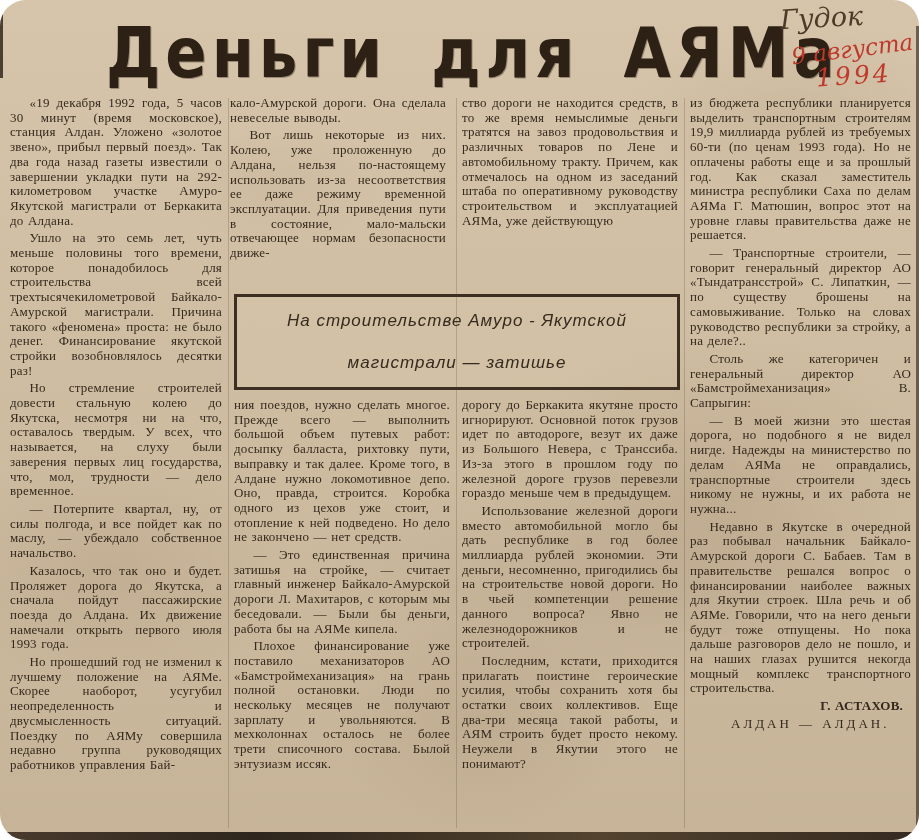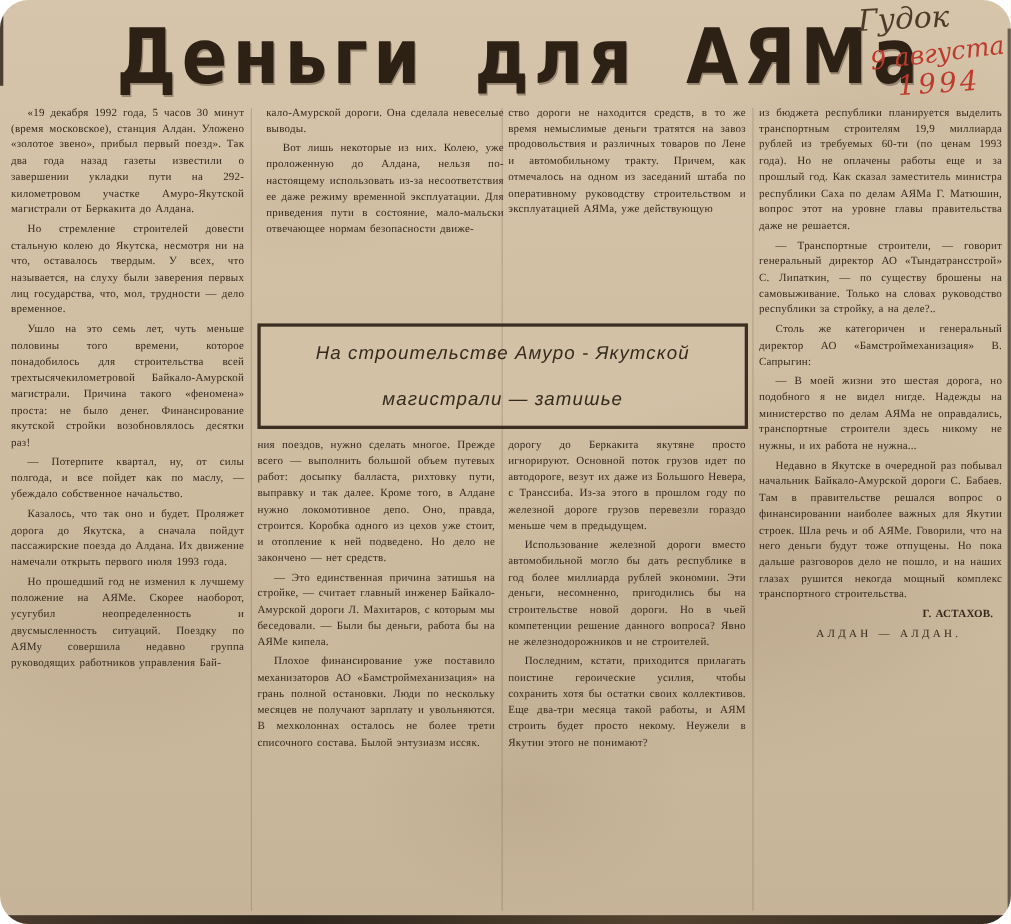--- a/index.html
+++ b/index.html
@@ -38,26 +38,26 @@
   .hand-date1{
     left:791px;top:36px;font-family:"DejaVu Serif", serif;
     font-size:23px;color:#bf3a2c;transform:rotate(-7deg);
   }
   .hand-date2{
     left:816px;top:61px;font-family:"DejaVu Serif", serif;
     font-size:25px;color:#bf3a2c;letter-spacing:3px;transform:rotate(-4deg);
   }
   .col{
     position:absolute;text-align:justify;overflow:hidden;
-    font-size:10px;line-height:14.7px;letter-spacing:0.2px;word-spacing:1px;
+    font-size:13px;line-height:14.7px;letter-spacing:0.2px;word-spacing:1px;
   }
   .col p{margin:0 0 3px 0;text-indent:1.5em;}
   .col.cont p:first-child{text-indent:0;}
   .col1{left:10px;top:96px;width:212px;height:734px;}
-  .col2top{left:242px;top:96px;width:216px;height:196px;}
+  .col2top{left:230px;top:96px;width:216px;height:196px;}
   .col3top{left:462px;top:96px;width:216px;height:196px;}
   .col2bot{left:234px;top:398px;width:216px;height:428px;}
   .col3bot{left:462px;top:398px;width:216px;height:428px;}
   .col4{left:690px;top:96px;width:221px;height:734px;}
   .subhead-box{
     position:absolute;left:234px;top:294px;width:440px;height:90px;
     border:3px solid #3c2f22;background:rgba(228,212,185,0.18);
     display:flex;flex-direction:column;justify-content:center;gap:22px;
     text-align:center;font-family:"Liberation Sans", sans-serif;
     font-style:italic;font-size:17px;color:#352a1e;letter-spacing:1px;
@@ -79,22 +79,22 @@
 <div class="page">
 
   <div class="title">Деньги для АЯМа</div>
 
   <div class="hand hand-pub">Гудок</div>
   <div class="hand hand-date1">9 августа</div>
   <div class="hand hand-date2">1994</div>
 
   <div class="col col1">
       <p>«19 декабря 1992 года, 5 часов 30 минут (время московское), станция Алдан. Уложено «золотое звено», прибыл первый поезд». Так два года назад газеты известили о завершении укладки пути на 292-километровом участке Амуро-Якутской магистрали от Беркакита до Алдана.</p>
+      <p>Ушло на это семь лет, чуть меньше половины того времени, которое понадобилось для строительства всей трехтысячекилометровой Байкало-Амурской магистрали. Причина такого «феномена» проста: не было денег. Финансирование якутской стройки возобновлялось десятки раз!</p>
       <p>Но стремление строителей довести стальную колею до Якутска, несмотря ни на что, оставалось твердым. У всех, что называется, на слуху были заверения первых лиц государства, что, мол, трудности — дело временное.</p>
-      <p>Ушло на это семь лет, чуть меньше половины того времени, которое понадобилось для строительства всей трехтысячекилометровой Байкало-Амурской магистрали. Причина такого «феномена» проста: не было денег. Финансирование якутской стройки возобновлялось десятки раз!</p>
       <p>— Потерпите квартал, ну, от силы полгода, и все пойдет как по маслу, — убеждало собственное начальство.</p>
       <p>Казалось, что так оно и будет. Проляжет дорога до Якутска, а сначала пойдут пассажирские поезда до Алдана. Их движение намечали открыть первого июля 1993 года.</p>
       <p>Но прошедший год не изменил к лучшему положение на АЯМе. Скорее наоборот, усугубил неопределенность и двусмысленность ситуаций. Поездку по АЯМу совершила недавно группа руководящих работников управления Бай-</p>
     </div>
 
   <div class="col col2top cont">
       <p>кало-Амурской дороги. Она сделала невеселые выводы.</p>
       <p>Вот лишь некоторые из них. Колею, уже проложенную до Алдана, нельзя по-настоящему использовать из-за несоответствия ее даже режиму временной эксплуатации. Для приведения пути в состояние, мало-мальски отвечающее нормам безопасности движе-</p>
     </div>
 

